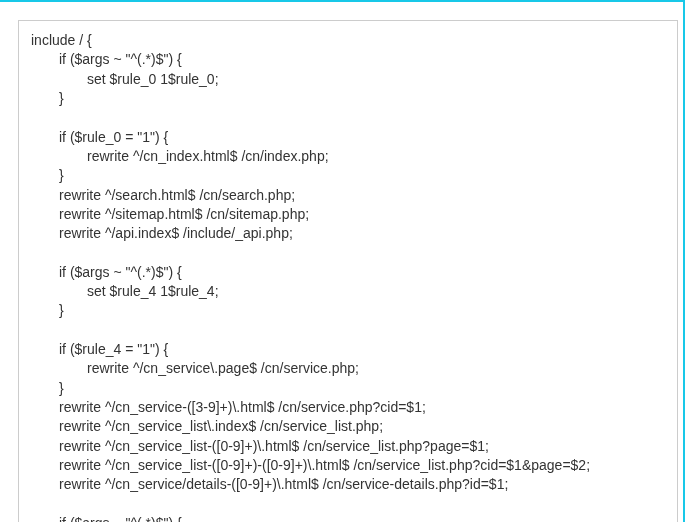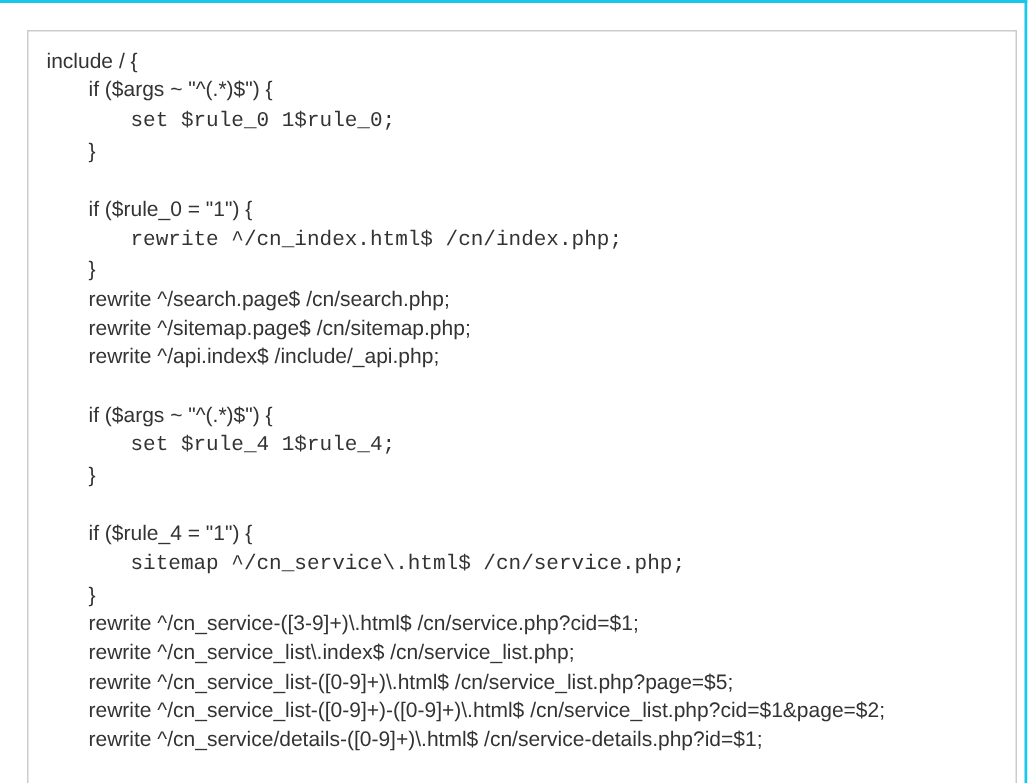--- a/index.html
+++ b/index.html
@@ -26,49 +26,49 @@
     width: 660px;
   }
   pre.code {
     font-family: "Segoe UI", "Microsoft YaHei", Arial, sans-serif;
     font-size: 14px;
     line-height: 1.38;
     color: #333333;
     white-space: pre;
   }
   .indent-1 { padding-left: 28px; display: inline-block; }
-  .indent-2 { padding-left: 56px; display: inline-block; font-family: Liberation Mono, monospace; }
+  .indent-2 { padding-left: 56px; display: inline-block; }
 </style>
 </head>
 <body>
 
 <div class="outer-frame">
   <div class="code-box">
 <pre class="code"><span>include / {</span>
 <span class="indent-1">if ($args ~ "^(.*)$") {</span>
 <span class="indent-2">set $rule_0 1$rule_0;</span>
 <span class="indent-1">}</span>
 <span></span>
 <span class="indent-1">if ($rule_0 = "1") {</span>
 <span class="indent-2">rewrite ^/cn_index.html$ /cn/index.php;</span>
 <span class="indent-1">}</span>
-<span class="indent-1">rewrite ^/search.page$ /cn/search.php;</span>
-<span class="indent-1">rewrite ^/sitemap.page$ /cn/sitemap.php;</span>
+<span class="indent-1">rewrite ^/search.html$ /cn/search.php;</span>
+<span class="indent-1">rewrite ^/sitemap.html$ /cn/sitemap.php;</span>
 <span class="indent-1">rewrite ^/api.index$ /include/_api.php;</span>
 <span></span>
 <span class="indent-1">if ($args ~ "^(.*)$") {</span>
 <span class="indent-2">set $rule_4 1$rule_4;</span>
 <span class="indent-1">}</span>
 <span></span>
 <span class="indent-1">if ($rule_4 = "1") {</span>
-<span class="indent-2">sitemap ^/cn_service\.html$ /cn/service.php;</span>
+<span class="indent-2">rewrite ^/cn_service\.page$ /cn/service.php;</span>
 <span class="indent-1">}</span>
 <span class="indent-1">rewrite ^/cn_service-([3-9]+)\.html$ /cn/service.php?cid=$1;</span>
 <span class="indent-1">rewrite ^/cn_service_list\.index$ /cn/service_list.php;</span>
-<span class="indent-1">rewrite ^/cn_service_list-([0-9]+)\.html$ /cn/service_list.php?page=$5;</span>
+<span class="indent-1">rewrite ^/cn_service_list-([0-9]+)\.html$ /cn/service_list.php?page=$1;</span>
 <span class="indent-1">rewrite ^/cn_service_list-([0-9]+)-([0-9]+)\.html$ /cn/service_list.php?cid=$1&amp;page=$2;</span>
 <span class="indent-1">rewrite ^/cn_service/details-([0-9]+)\.html$ /cn/service-details.php?id=$1;</span>
 <span></span>
 <span class="indent-1">if ($args ~ "^(.*)$") {</span>
 
 </pre>
   </div>
 </div>
 
 </body></html>

